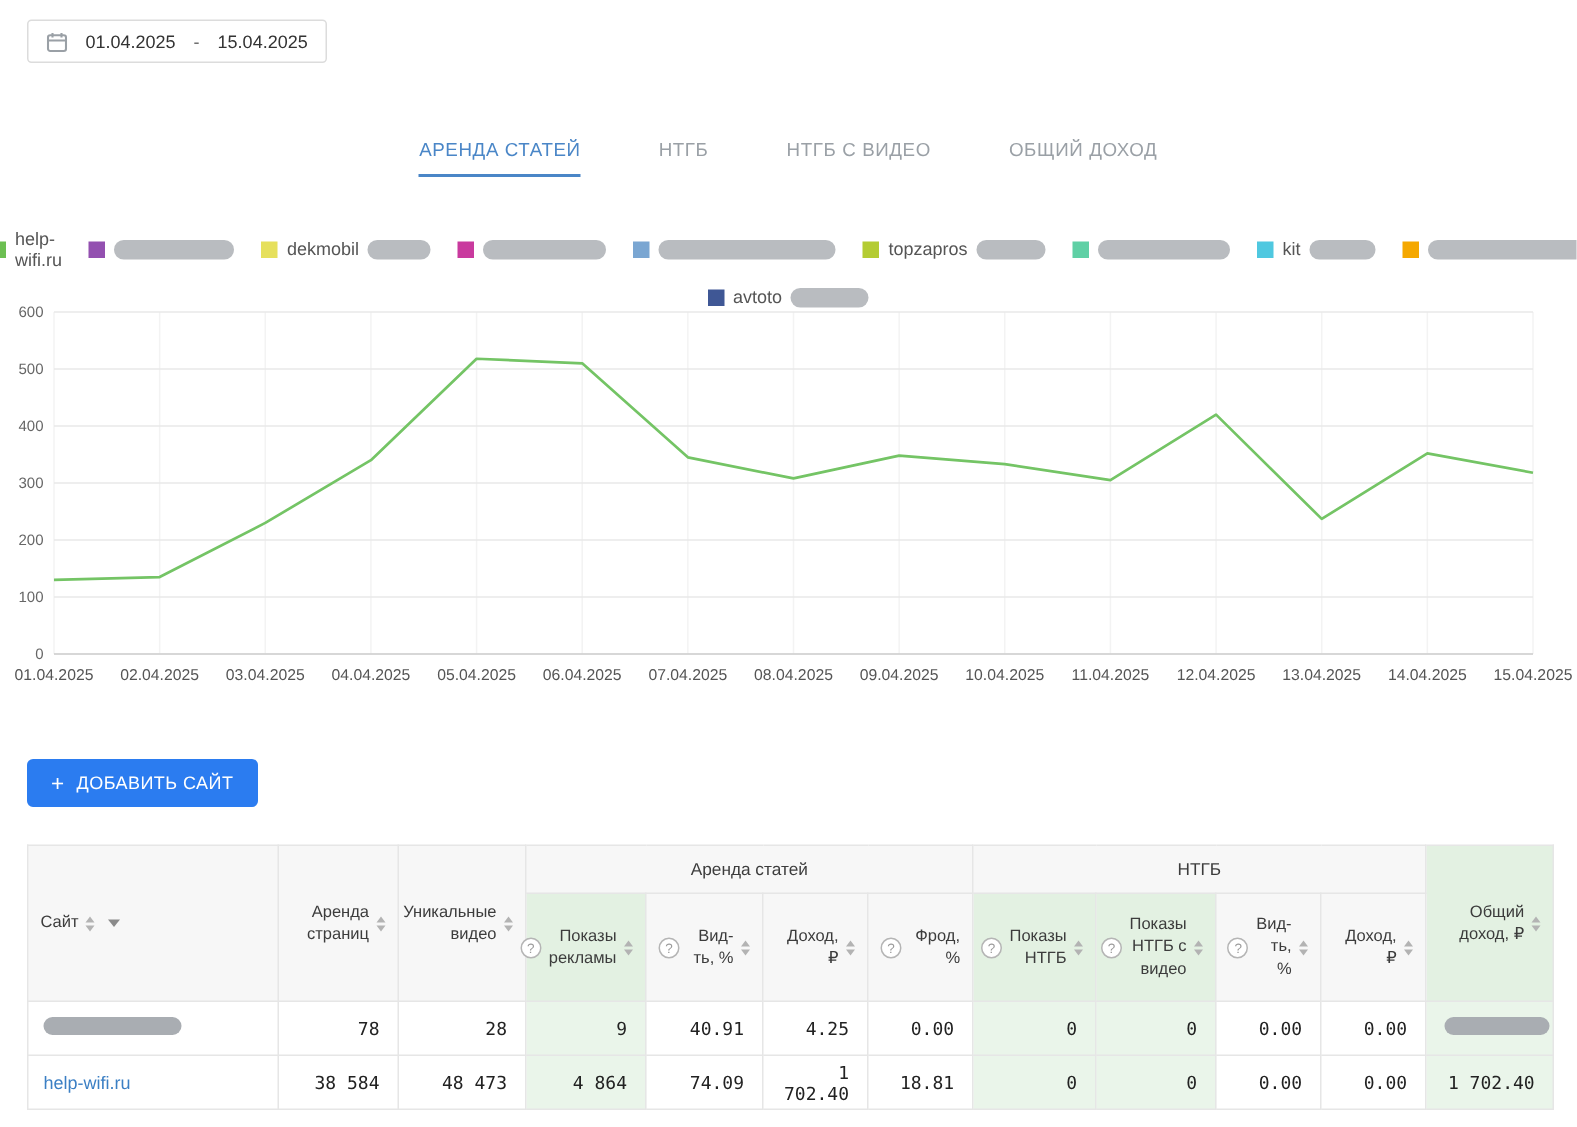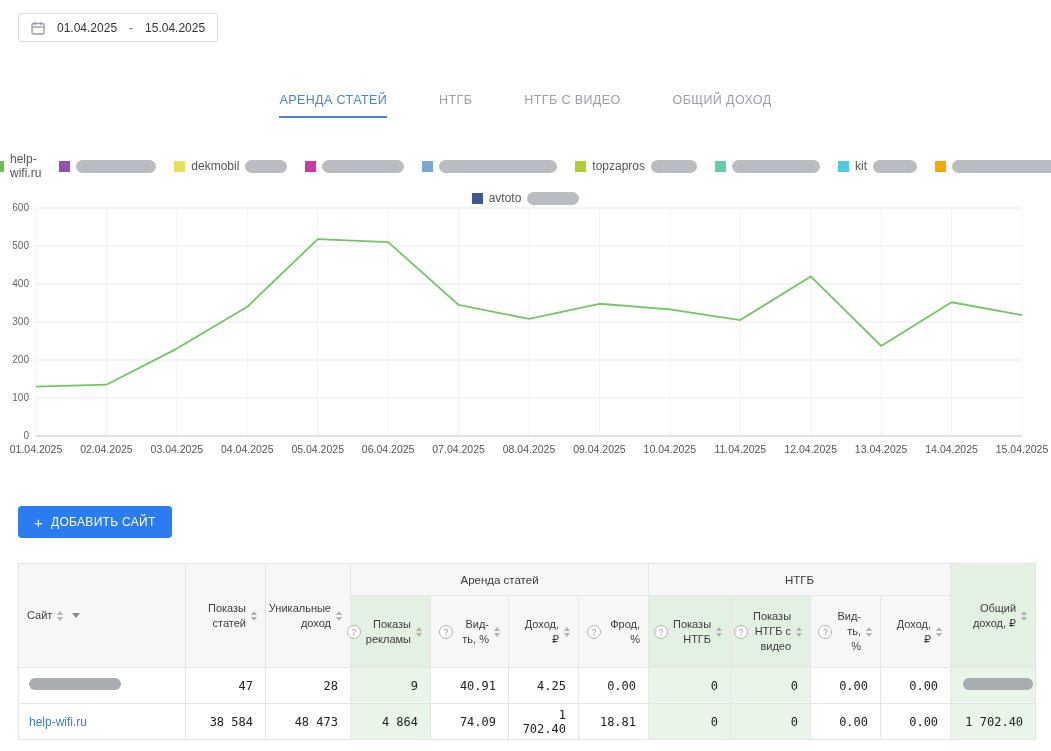--- a/index.html
+++ b/index.html
@@ -230,30 +230,30 @@
               <span class="lbl">Сайт</span>
               <span class="sort">
                   <i class="up"></i>
                   <i class="dn"></i>
                 </span>
               <span class="chev"></span>
             </div>
           </th>
           <th rowspan="2" class="rspan">
             <div class="hwrap">
-              <span class="lbl">Показы статей</span>
+              <span class="lbl">Аренда страниц</span>
               <span class="sort">
                   <i class="up"></i>
                   <i class="dn"></i>
                 </span>
             </div>
           </th>
           <th rowspan="2" class="rspan">
             <div class="hwrap">
-              <span class="lbl">Уникальные доход</span>
+              <span class="lbl">Уникальные видео</span>
               <span class="sort">
                   <i class="up"></i>
                   <i class="dn"></i>
                 </span>
             </div>
           </th>
           <th colspan="4" class="group">
             <span>Аренда статей</span>
           </th>
           <th colspan="4" class="group">
@@ -342,21 +342,21 @@
                   <i class="up"></i>
                   <i class="dn"></i>
                 </span>
             </div>
           </th>
         </tr>
       </thead>
       <tbody id="table-body">
           <tr>
             <td class="site-cell"><span class="blob site-blob"></span></td>
-            <td class="">47</td>
+            <td class="">78</td>
             <td class="">28</td>
             <td class="green">9</td>
             <td class="">40.91</td>
             <td class="">4.25</td>
             <td class="">0.00</td>
             <td class="green">0</td>
             <td class="green">0</td>
             <td class="">0.00</td>
             <td class="">0.00</td>
             <td class="green"><span class="blob total-blob"></span></td>

